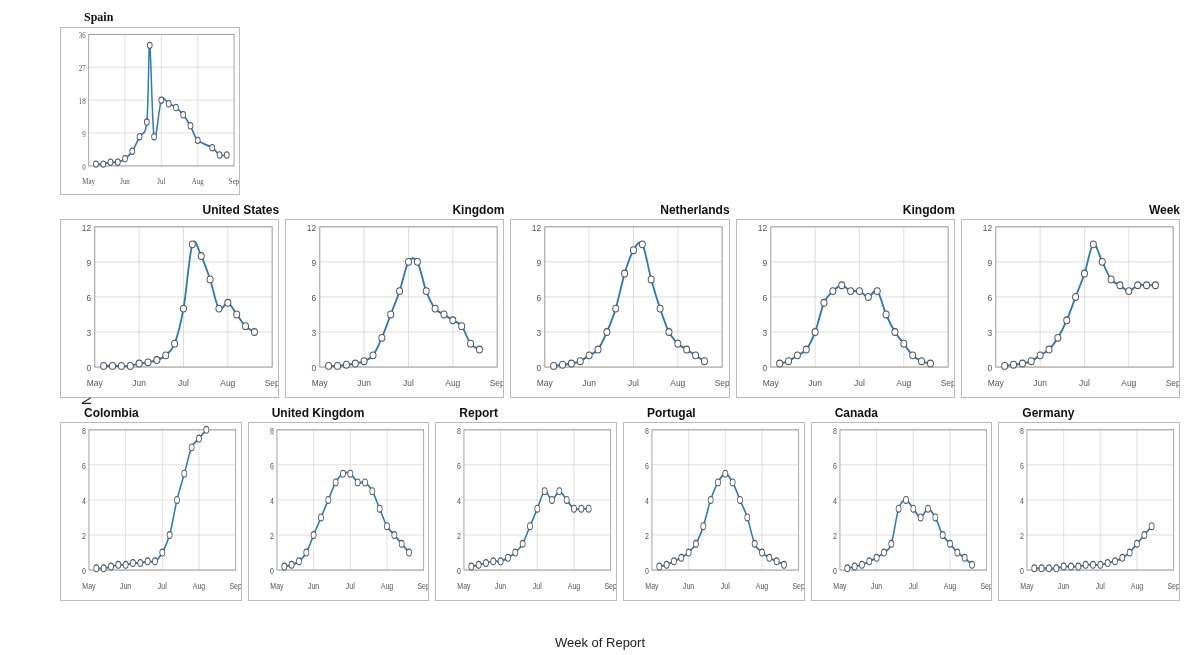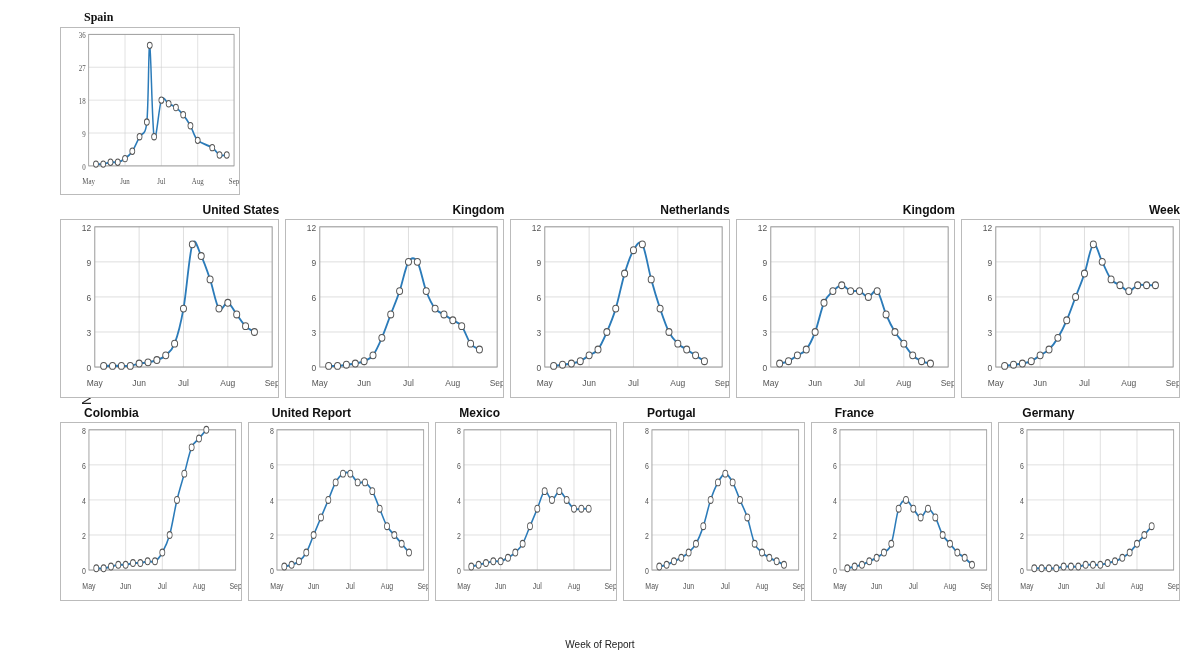--- a/index.html
+++ b/index.html
@@ -23,21 +23,21 @@
       transform: translateY(-50%) rotate(-90deg);
       font-size: 13px;
       color: #222;
       white-space: nowrap;
     }
     .x-axis-label {
       position: absolute;
       bottom: 5px;
       left: 50%;
       transform: translateX(-50%);
-      font-size: 10px;
+      font-size: 13px;
       color: #222;
       text-align: right;
     }
     .charts-container {
       display: flex;
       flex-direction: column;
       gap: 8px;
       width: 100%;
       height: 100%;
     }
@@ -401,21 +401,21 @@
               <circle cx="101.5" cy="95.125" r="2.5" fill="white" stroke="#555" stroke-width="0.8"></circle>
               <circle cx="108.85000000000001" cy="82.25" r="2.5" fill="white" stroke="#555" stroke-width="0.8"></circle>
               <circle cx="116.2" cy="56.5" r="2.5" fill="white" stroke="#555" stroke-width="0.8"></circle>
               <circle cx="123.55" cy="37.1875" r="2.5" fill="white" stroke="#555" stroke-width="0.8"></circle>
               <circle cx="130.89999999999998" cy="17.875" r="2.5" fill="white" stroke="#555" stroke-width="0.8"></circle>
               <circle cx="138.25" cy="11.4375" r="2.5" fill="white" stroke="#555" stroke-width="0.8"></circle>
               <circle cx="145.60000000000002" cy="5" r="2.5" fill="white" stroke="#555" stroke-width="0.8"></circle>
             </svg></div>
         </div>
         <div class="chart-wrap">
-          <div class="chart-title">United Report</div>
+          <div class="chart-title">United Kingdom</div>
           <div class="chart-area"><svg class="chart-svg" viewBox="0 0 180 130" preserveAspectRatio="none">
               <line x1="28" x2="175" y1="108" y2="108" stroke="#ccc" stroke-width="0.5"></line>
               <text x="25" y="111" text-anchor="end" font-size="7" fill="#555">0</text>
               <line x1="28" x2="175" y1="82.25" y2="82.25" stroke="#ccc" stroke-width="0.5"></line>
               <text x="25" y="85.25" text-anchor="end" font-size="7" fill="#555">2</text>
               <line x1="28" x2="175" y1="56.5" y2="56.5" stroke="#ccc" stroke-width="0.5"></line>
               <text x="25" y="59.5" text-anchor="end" font-size="7" fill="#555">4</text>
               <line x1="28" x2="175" y1="30.75" y2="30.75" stroke="#ccc" stroke-width="0.5"></line>
               <text x="25" y="33.75" text-anchor="end" font-size="7" fill="#555">6</text>
               <line x1="28" x2="175" y1="5" y2="5" stroke="#ccc" stroke-width="0.5"></line>
@@ -446,21 +446,21 @@
               <circle cx="116.2" cy="43.625" r="2.5" fill="white" stroke="#555" stroke-width="0.8"></circle>
               <circle cx="123.55" cy="50.0625" r="2.5" fill="white" stroke="#555" stroke-width="0.8"></circle>
               <circle cx="130.89999999999998" cy="62.9375" r="2.5" fill="white" stroke="#555" stroke-width="0.8"></circle>
               <circle cx="138.25" cy="75.8125" r="2.5" fill="white" stroke="#555" stroke-width="0.8"></circle>
               <circle cx="145.60000000000002" cy="82.25" r="2.5" fill="white" stroke="#555" stroke-width="0.8"></circle>
               <circle cx="152.95" cy="88.6875" r="2.5" fill="white" stroke="#555" stroke-width="0.8"></circle>
               <circle cx="160.3" cy="95.125" r="2.5" fill="white" stroke="#555" stroke-width="0.8"></circle>
             </svg></div>
         </div>
         <div class="chart-wrap">
-          <div class="chart-title">Mexico</div>
+          <div class="chart-title">Report</div>
           <div class="chart-area"><svg class="chart-svg" viewBox="0 0 180 130" preserveAspectRatio="none">
               <line x1="28" x2="175" y1="108" y2="108" stroke="#ccc" stroke-width="0.5"></line>
               <text x="25" y="111" text-anchor="end" font-size="7" fill="#555">0</text>
               <line x1="28" x2="175" y1="82.25" y2="82.25" stroke="#ccc" stroke-width="0.5"></line>
               <text x="25" y="85.25" text-anchor="end" font-size="7" fill="#555">2</text>
               <line x1="28" x2="175" y1="56.5" y2="56.5" stroke="#ccc" stroke-width="0.5"></line>
               <text x="25" y="59.5" text-anchor="end" font-size="7" fill="#555">4</text>
               <line x1="28" x2="175" y1="30.75" y2="30.75" stroke="#ccc" stroke-width="0.5"></line>
               <text x="25" y="33.75" text-anchor="end" font-size="7" fill="#555">6</text>
               <line x1="28" x2="175" y1="5" y2="5" stroke="#ccc" stroke-width="0.5"></line>
@@ -535,21 +535,21 @@
               <circle cx="116.2" cy="56.5" r="2.5" fill="white" stroke="#555" stroke-width="0.8"></circle>
               <circle cx="123.55" cy="69.375" r="2.5" fill="white" stroke="#555" stroke-width="0.8"></circle>
               <circle cx="130.89999999999998" cy="88.6875" r="2.5" fill="white" stroke="#555" stroke-width="0.8"></circle>
               <circle cx="138.25" cy="95.125" r="2.5" fill="white" stroke="#555" stroke-width="0.8"></circle>
               <circle cx="145.60000000000002" cy="98.9875" r="2.5" fill="white" stroke="#555" stroke-width="0.8"></circle>
               <circle cx="152.95" cy="101.5625" r="2.5" fill="white" stroke="#555" stroke-width="0.8"></circle>
               <circle cx="160.3" cy="104.1375" r="2.5" fill="white" stroke="#555" stroke-width="0.8"></circle>
             </svg></div>
         </div>
         <div class="chart-wrap">
-          <div class="chart-title">France</div>
+          <div class="chart-title">Canada</div>
           <div class="chart-area"><svg class="chart-svg" viewBox="0 0 180 130" preserveAspectRatio="none">
               <line x1="28" x2="175" y1="108" y2="108" stroke="#ccc" stroke-width="0.5"></line>
               <text x="25" y="111" text-anchor="end" font-size="7" fill="#555">0</text>
               <line x1="28" x2="175" y1="82.25" y2="82.25" stroke="#ccc" stroke-width="0.5"></line>
               <text x="25" y="85.25" text-anchor="end" font-size="7" fill="#555">2</text>
               <line x1="28" x2="175" y1="56.5" y2="56.5" stroke="#ccc" stroke-width="0.5"></line>
               <text x="25" y="59.5" text-anchor="end" font-size="7" fill="#555">4</text>
               <line x1="28" x2="175" y1="30.75" y2="30.75" stroke="#ccc" stroke-width="0.5"></line>
               <text x="25" y="33.75" text-anchor="end" font-size="7" fill="#555">6</text>
               <line x1="28" x2="175" y1="5" y2="5" stroke="#ccc" stroke-width="0.5"></line>

